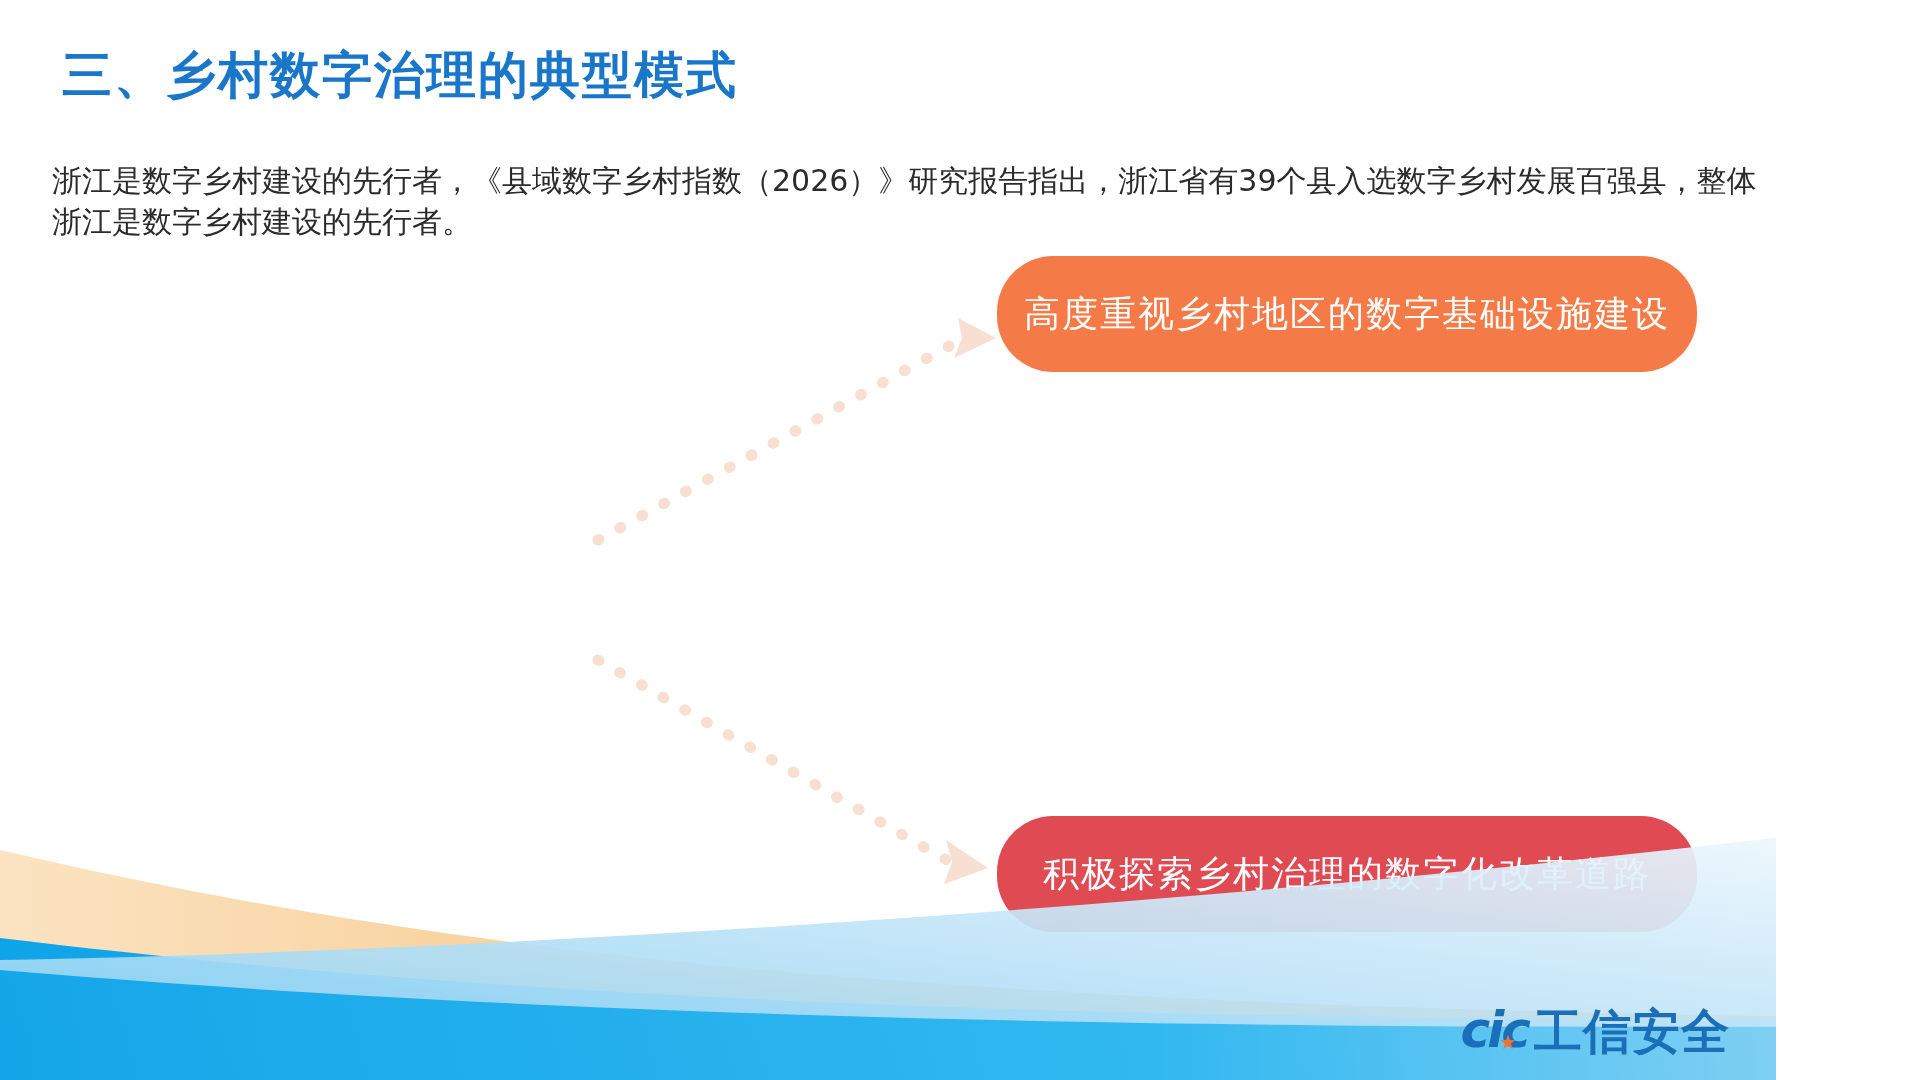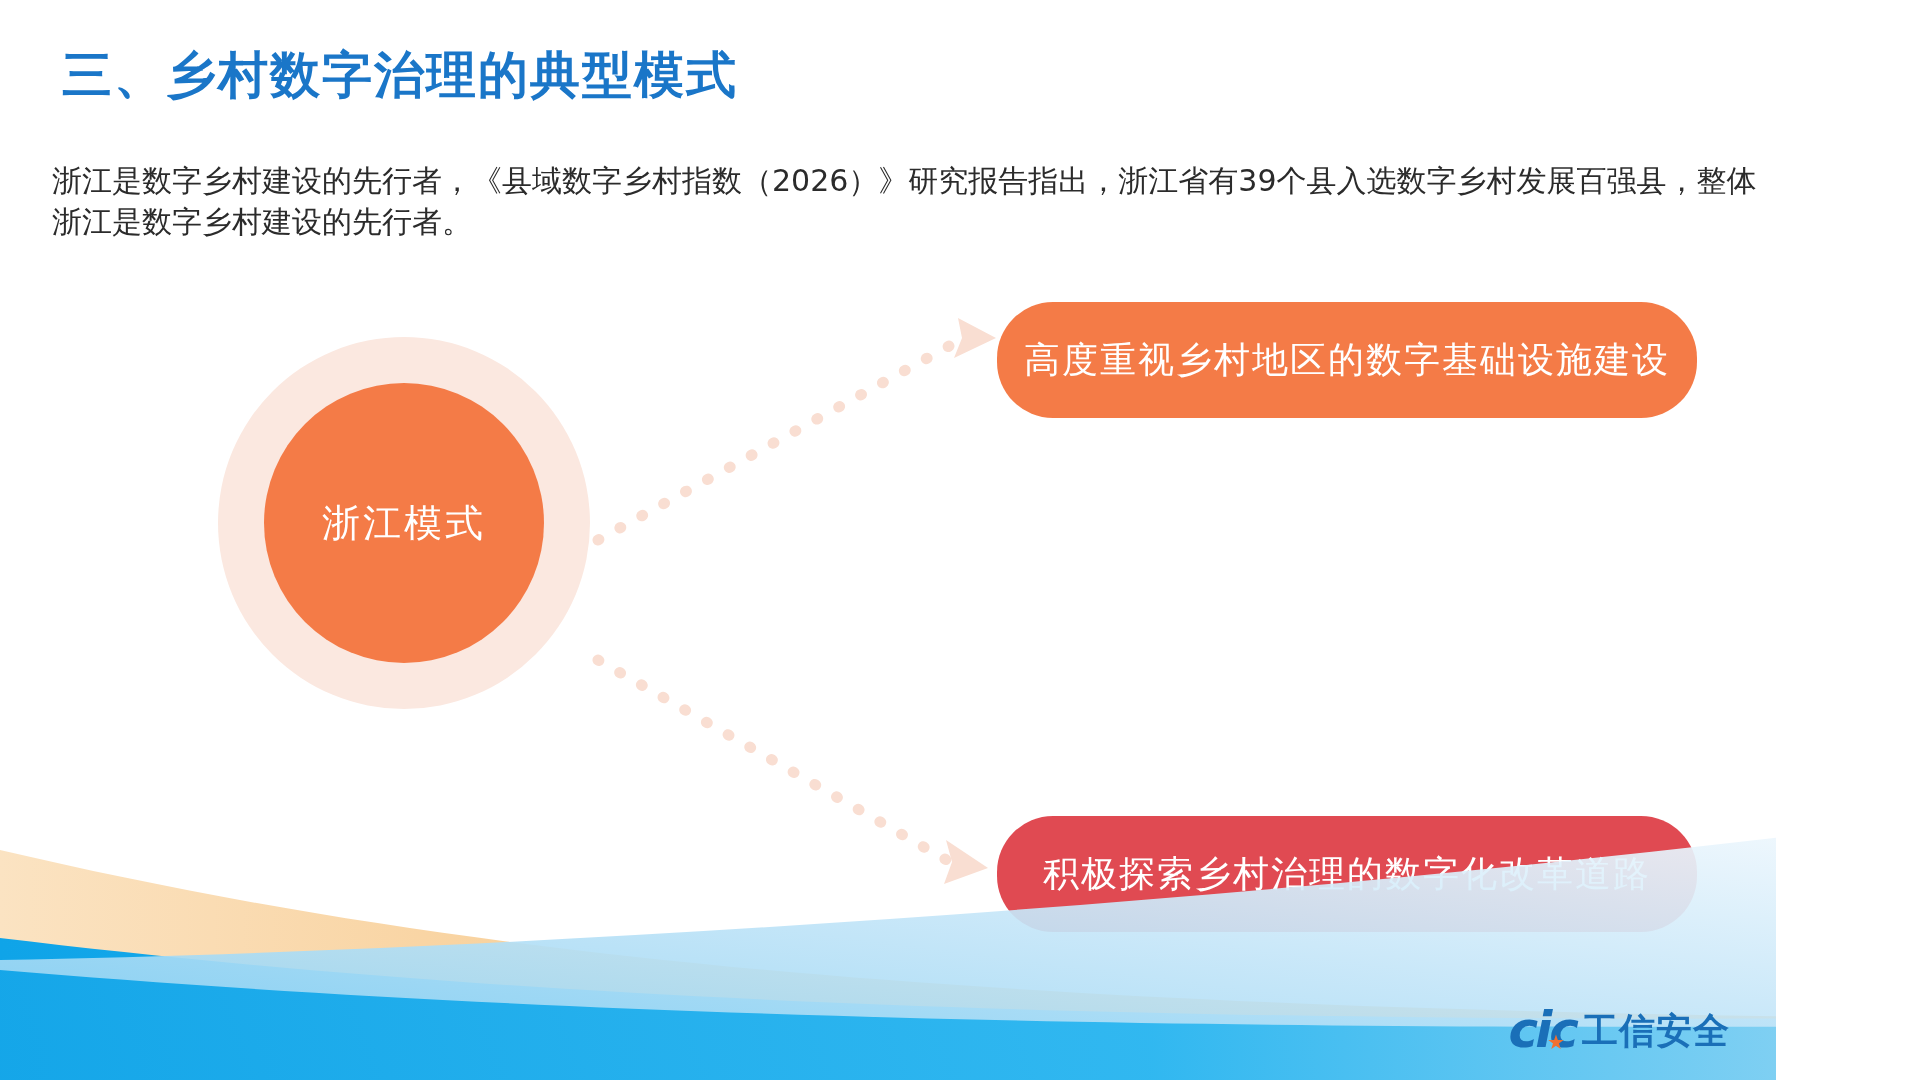--- a/index.html
+++ b/index.html
@@ -90,21 +90,20 @@
     letter-spacing: 2px;
     white-space: nowrap;
     font-family: "DejaVu Serif", "Liberation Serif", serif;
   }
   #callout-top {
     left: 997px;
     top: 256px;
     width: 700px;
     height: 116px;
     background: #f47b47;
-    margin-top: 46px;
   }
   #callout-bottom {
     left: 997px;
     top: 816px;
     width: 700px;
     height: 116px;
     background: #e04a52;
   }
 
   
@@ -147,21 +146,21 @@
   }
   #logo-star {
     position: absolute;
     right: 14px;
     bottom: 4px;
     color: #f07030;
     font-size: 20px;
     line-height: 20px;
   }
   #logo-cn {
-    font-size: 36px;
+    font-size: 48px;
     font-weight: bold;
     color: #1a6fb8;
     line-height: 50px;
     letter-spacing: 1px;
     font-family: "DejaVu Sans", "Liberation Sans", sans-serif;
   }
 </style>
 </head>
 <body>
 
@@ -178,26 +177,20 @@
     <g>
       <line x1="598" y1="540" x2="960" y2="340" stroke="#f9ded2" stroke-width="11" stroke-linecap="round" stroke-dasharray="1 24"></line>
       <polygon points="958,318 996,338 954,358 962,338" fill="#f9ded2"></polygon>
     </g>
     <g>
       <line x1="598" y1="660" x2="950" y2="862" stroke="#f9ded2" stroke-width="11" stroke-linecap="round" stroke-dasharray="1 24"></line>
       <polygon points="946,840 988,868 944,884 952,862" fill="#f9ded2"></polygon>
     </g>
   </svg>
 
-  <div id="circle-group">
-    <div id="circle-halo"></div>
-    <div id="circle-core">
-      <span id="circle-label">浙江模式</span>
-    </div>
-  </div>
 
   <div class="callout" id="callout-top">
     <span>高度重视乡村地区的数字基础设施建设</span>
   </div>
 
   <div class="callout" id="callout-bottom">
     <span>积极探索乡村治理的数字化改革道路</span>
   </div>
 
   <svg id="footer-waves" viewBox="0 0 1920 260" preserveAspectRatio="none" xmlns="http://www.w3.org/2000/svg">

